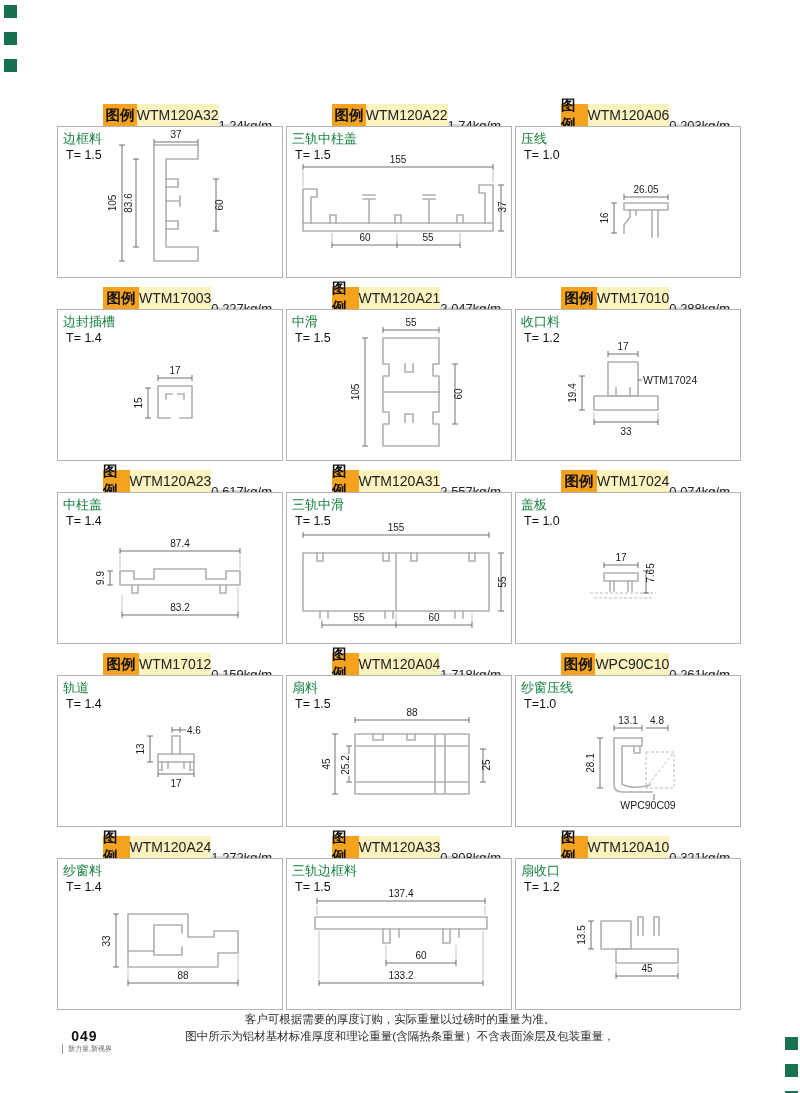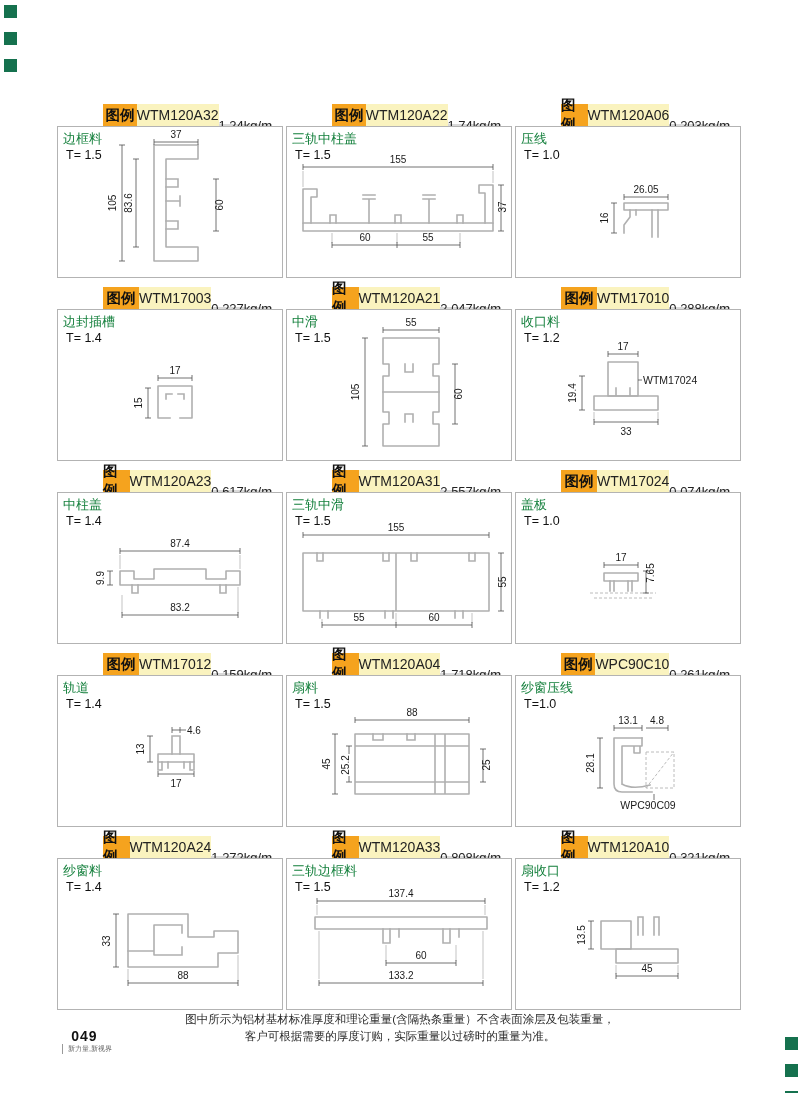--- a/index.html
+++ b/index.html
@@ -391,22 +391,22 @@
           <path class="x" d="M100,106 V115 M162,106 V115"></path>
           <path class="d" d="M100,117 H162 M100,114 V120 M162,114 V120"></path>
           <text class="t" x="131" y="113" text-anchor="middle">45</text>
         </svg>
       </div>
     </div>
 
   </div>
 
   <div class="footer">
+    <div>客户可根据需要的厚度订购，实际重量以过磅时的重量为准。</div>
     <div>图中所示为铝材基材标准厚度和理论重量(含隔热条重量）不含表面涂层及包装重量，</div>
-    <div>客户可根据需要的厚度订购，实际重量以过磅时的重量为准。</div>
   </div>
 
   <div class="pageno">
     <span class="num">049</span>
     <span class="slogan">新力量,新视界</span>
   </div>
 
   <div class="marks marks-right">
     <div class="mark"></div>
     <div class="mark"></div>

